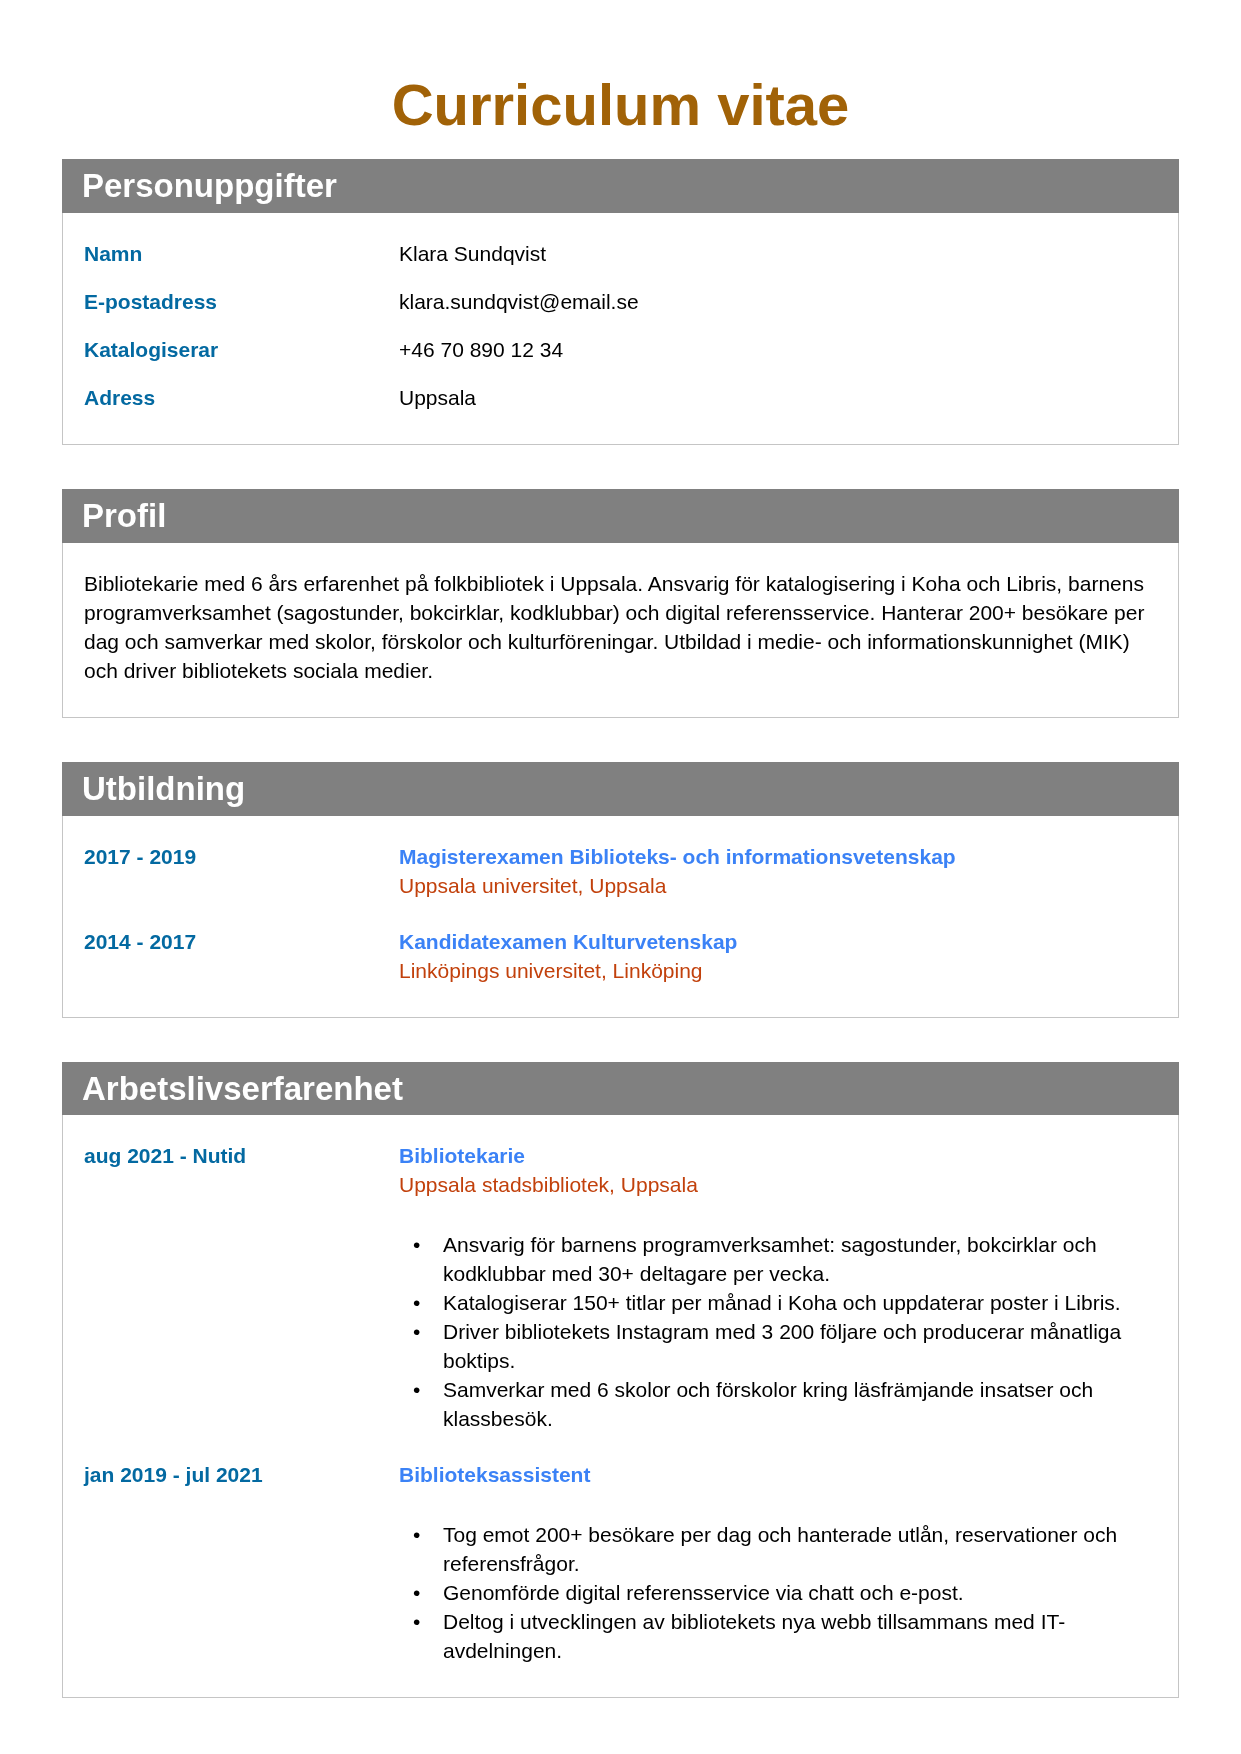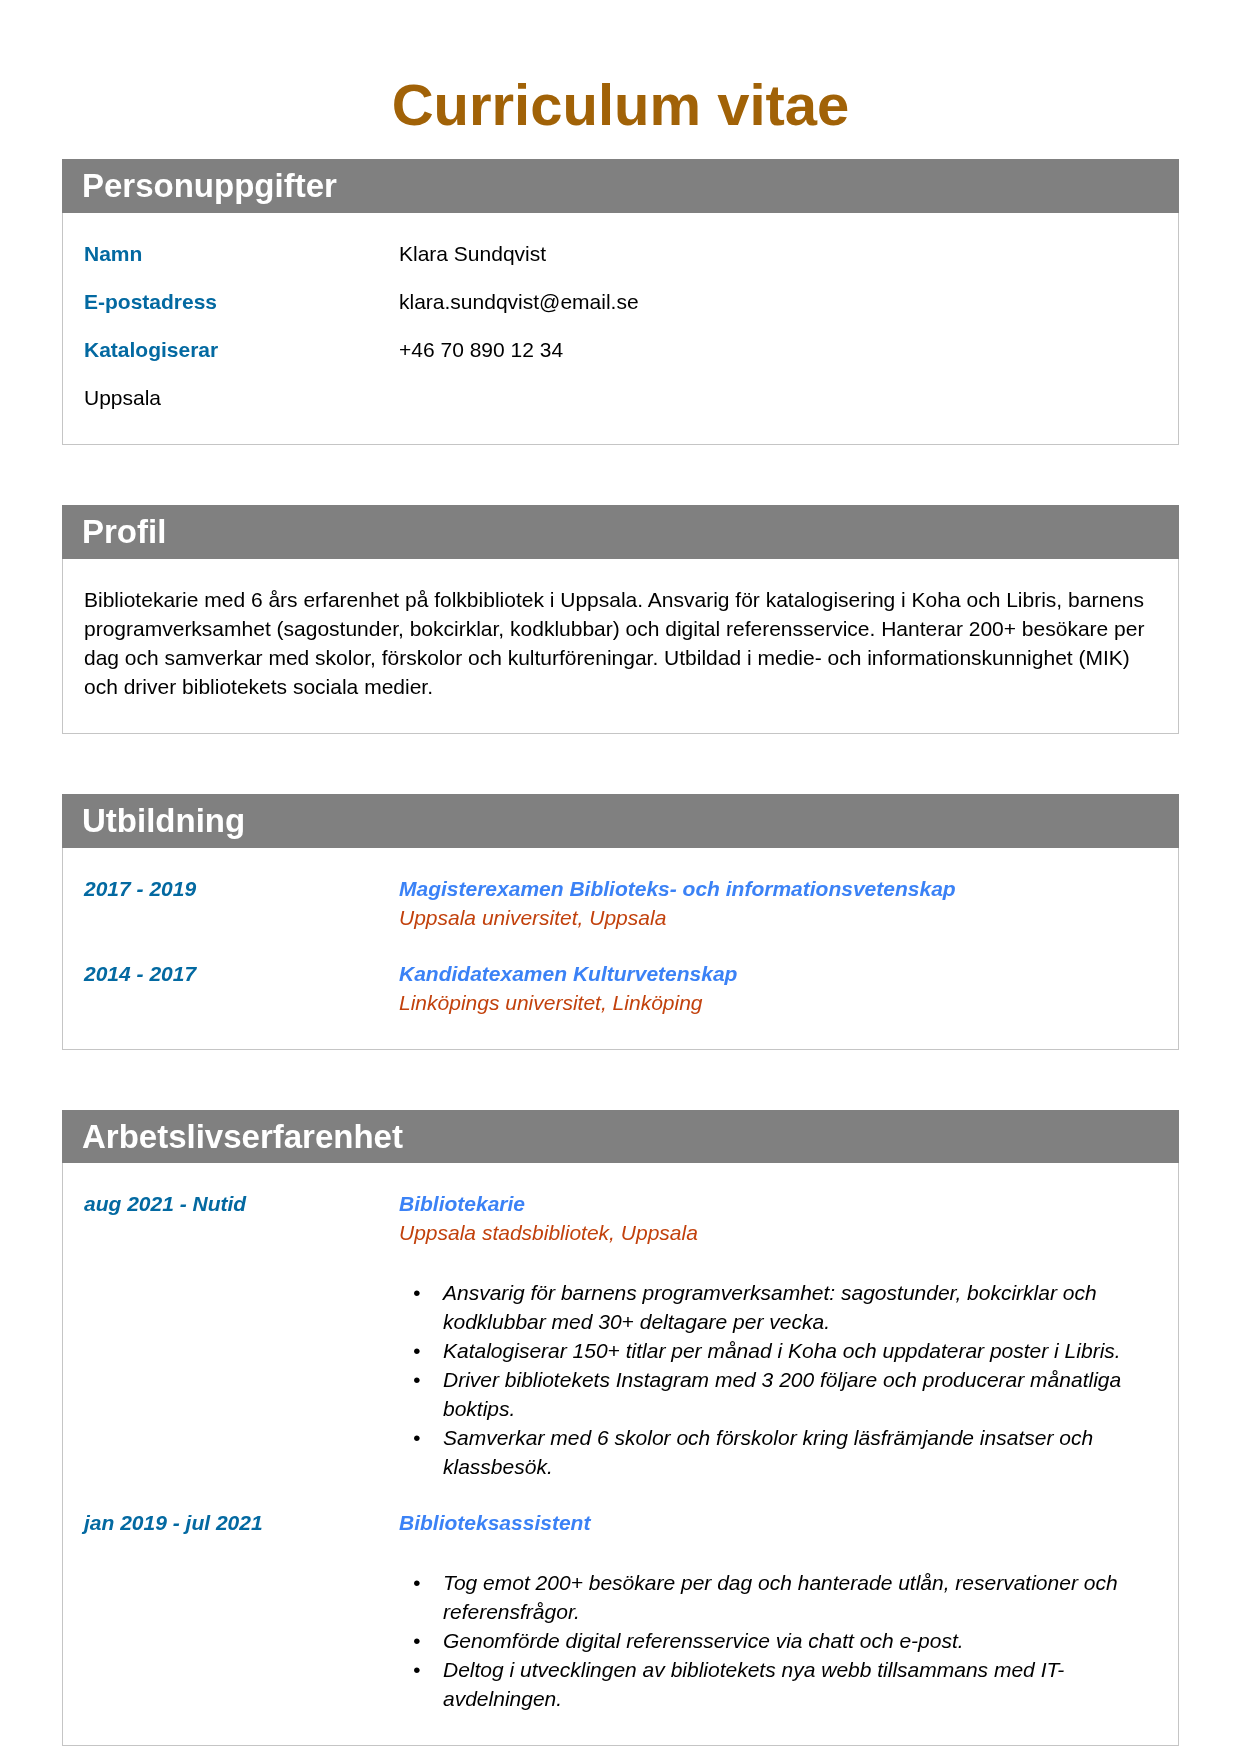--- a/index.html
+++ b/index.html
@@ -17,21 +17,21 @@
     padding: 72px 62px 40px 62px;
   }
   h1.cv-title {
     text-align: center;
     font-size: 58px;
     font-weight: bold;
     line-height: 1.15;
     margin: 0 0 20px 0;
     color: #a16207;
   }
-  .section { margin-bottom: 60px; }
+  .section { margin-bottom: 44px; }
   .section:last-child { margin-bottom: 0; }
   .section-bar {
     background: #808080;
     color: #ffffff;
     font-size: 33px;
     font-weight: bold;
     line-height: 1.15;
     padding: 8px 20px;
   }
   .section-box {
@@ -49,21 +49,21 @@
     font-weight: bold;
     color: #0369a1;
   }
   .col-value { flex: 1 1 auto; color: #000000; }
   
   .p-row { margin-bottom: 19px; }
   .p-row:last-child { margin-bottom: 0; }
   
   .profile-text { color: #000000; }
   
-  .entry { margin-top: 0; font-style: italic; }
+  .entry { margin-top: 0; }
   .entry + .entry { margin-top: 27px; }
   .entry-title { font-weight: bold; color: #3b82f6; }
   .entry-sub { color: #c2410c; }
   
   ul.bullets {
     list-style: none;
     margin: 31px 0 0 0;
     padding: 0;
   }
   ul.bullets li {
@@ -94,20 +94,21 @@
       </div>
       <div class="row p-row">
         <div class="col-label">E-postadress</div>
         <div class="col-value">klara.sundqvist@email.se</div>
       </div>
       <div class="row p-row">
         <div class="col-label">Katalogiserar</div>
         <div class="col-value">+46 70 890 12 34</div>
       </div>
       <div class="row p-row">
+        <div class="col-label">Adress</div>
         <div class="col-value">Uppsala</div>
       </div>
     </div>
   </div>
 
   <div class="section">
     <div class="section-bar">Profil</div>
     <div class="section-box">
       <p class="profile-text">Bibliotekarie med 6 års erfarenhet på folkbibliotek i Uppsala. Ansvarig för katalogisering i Koha och Libris, barnens programverksamhet (sagostunder, bokcirklar, kodklubbar) och digital referensservice. Hanterar 200+ besökare per dag och samverkar med skolor, förskolor och kulturföreningar. Utbildad i medie- och informationskunnighet (MIK) och driver bibliotekets sociala medier.</p>
     </div>

